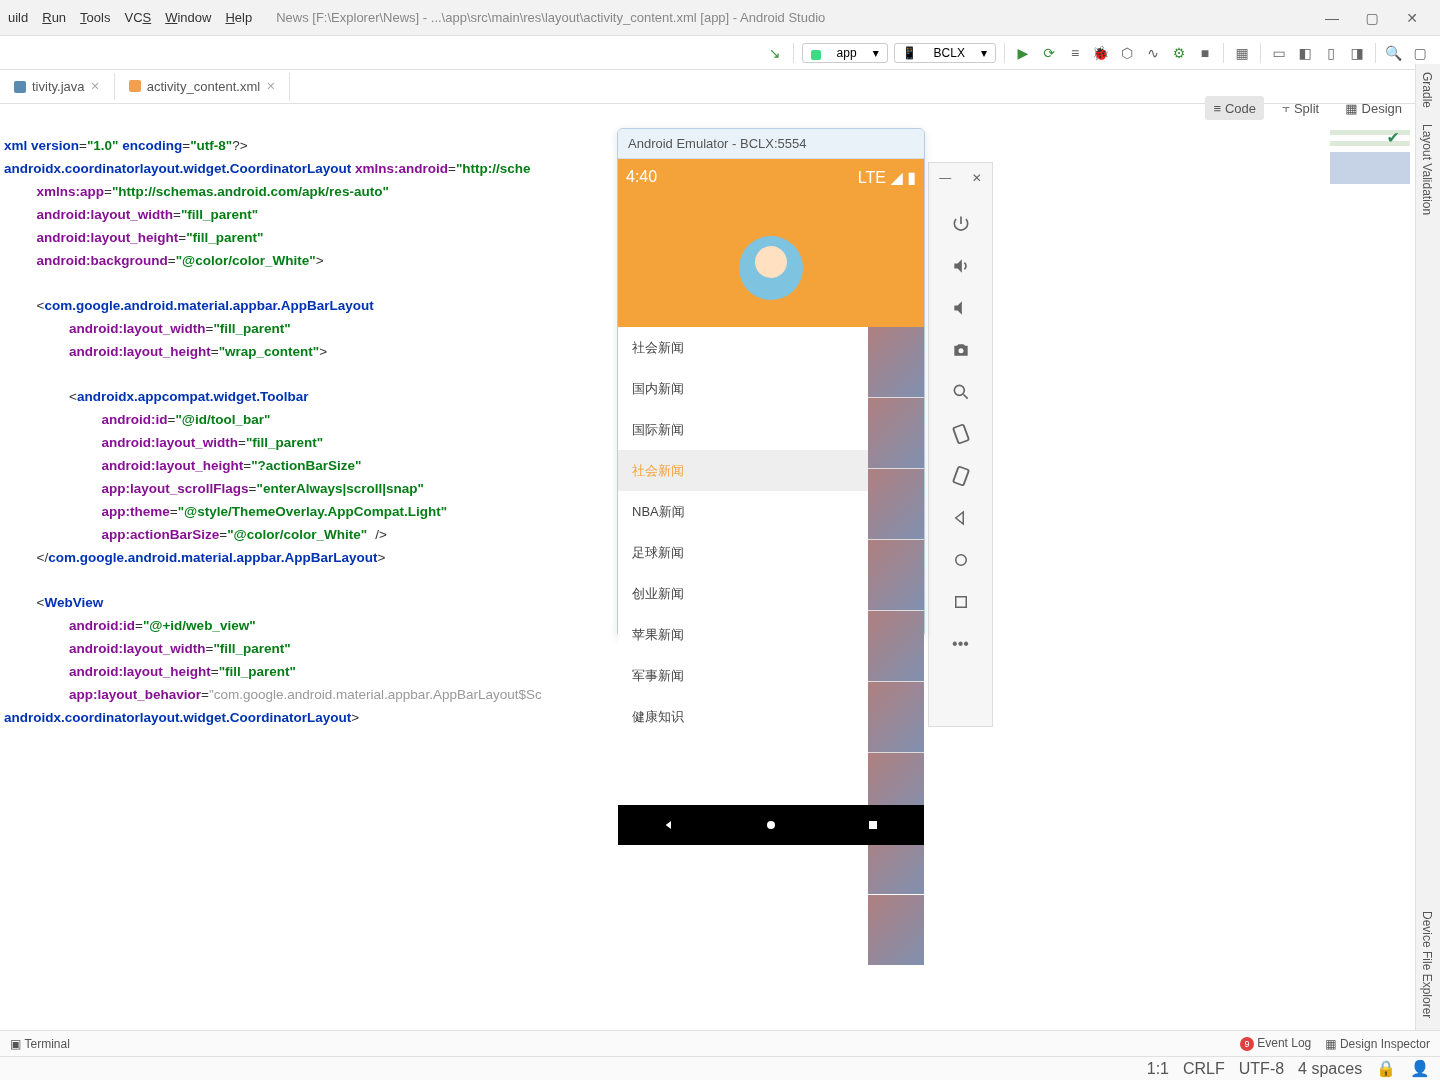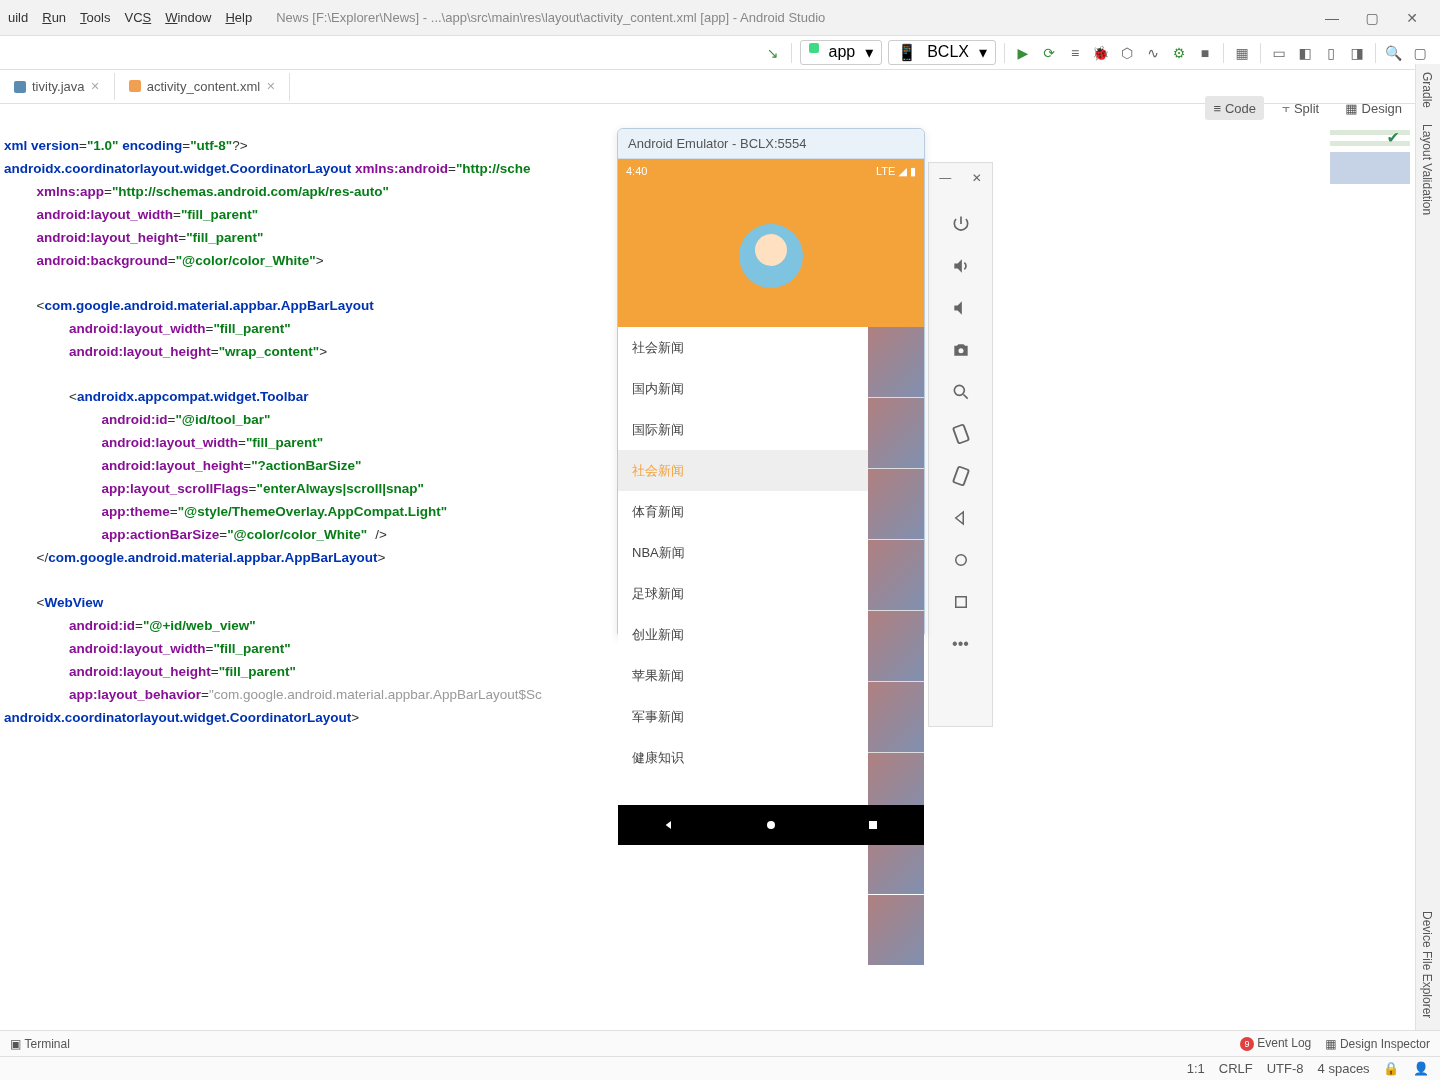--- a/index.html
+++ b/index.html
@@ -5,21 +5,21 @@
 * { margin: 0; padding: 0; box-sizing: border-box; font-family: "Segoe UI", sans-serif; }
 body { width: 1440px; height: 1080px; background: #fff; overflow: hidden; position: relative; }
 
 .menubar { height: 36px; display: flex; align-items: center; padding: 0 8px; background: #f2f2f2; border-bottom: 1px solid #e0e0e0; font-size: 13px; color: #333; }
 .menubar .m { margin-right: 14px; cursor: pointer; }
 .menubar .m u { text-decoration: underline; }
 .menubar .title { color: #888; margin-left: 10px; flex: 1; }
 .menubar .winbtn { width: 40px; text-align: center; color: #666; font-size: 14px; }
 
 .toolbar { height: 34px; display: flex; align-items: center; justify-content: flex-end; padding: 0 10px; gap: 6px; border-bottom: 1px solid #e0e0e0; }
-.toolbar .sel { display: inline-flex; align-items: flex-start; border: 1px solid #ccc; border-radius: 3px; padding: 2px 8px; font-size: 16px; gap: 10px; }
+.toolbar .sel { display: inline-flex; align-items: flex-end; border: 1px solid #ccc; border-radius: 3px; padding: 2px 8px; font-size: 12px; gap: 16px; }
 .toolbar .ico { width: 20px; height: 20px; display: inline-flex; align-items: center; justify-content: center; color: #666; font-size: 14px; }
 .toolbar .sep { width: 1px; height: 20px; background: #ddd; margin: 0 2px; }
 .andr { width: 10px; height: 10px; background: #3ddc84; border-radius: 2px; display: inline-block; }
 
 .tabbar { height: 34px; display: flex; align-items: center; border-bottom: 1px solid #e0e0e0; font-size: 13px; }
 .tab { padding: 6px 14px; display: flex; align-items: center; gap: 6px; border-right: 1px solid #e0e0e0; color: #555; }
 .tab.active { background: #fff; border-bottom: 2px solid #fff; margin-bottom: -1px; }
 .tab .x { color: #aaa; font-size: 11px; }
 .xmlico { width: 12px; height: 12px; background: #f0a050; border-radius: 2px; display: inline-block; }
 .javaico { width: 12px; height: 12px; background: #5b8bb0; border-radius: 2px; display: inline-block; }
@@ -38,39 +38,39 @@
 .check { position: absolute; right: 40px; top: 128px; color: #2e8b57; font-size: 16px; z-index: 4; }
 
 .minimap { position: absolute; right: 30px; top: 130px; width: 80px; height: 90px; background: linear-gradient(#a8c8a0 0 6%, transparent 6% 12%, #a8c8a0 12% 18%, transparent 18% 24%, #7090c0 24% 60%, transparent 60% 100%); opacity: 0.4; z-index: 2; }
 
 .rightrail { position: absolute; right: 0; top: 64px; bottom: 50px; width: 25px; background: #f2f2f2; border-left: 1px solid #e0e0e0; }
 .rightrail .rlabel { writing-mode: vertical-rl; font-size: 12px; color: #555; padding: 8px 4px; cursor: pointer; }
 
 .emuwin { position: absolute; left: 617px; top: 128px; width: 308px; height: 510px; background: #fff; border: 1px solid #b7cce0; border-radius: 6px; box-shadow: 0 2px 8px rgba(0,0,0,0.1); z-index: 10; text-align: right; }
 .emuwin .emutitle { height: 30px; background: #eaf2f9; border-bottom: 1px solid #d0dde8; display: flex; align-items: center; padding: 0 10px; font-size: 13px; color: #555; border-radius: 6px 6px 0 0; }
 .device { position: absolute; left: 0; top: 30px; width: 306px; height: 686px; background: #000; }
-.device .statusbar { height: 22px; background: #f4a23a; display: flex; align-items: center; justify-content: space-between; padding: 12px 8px; font-size: 11px; color: #fff; }
+.device .statusbar { height: 22px; background: #f4a23a; display: flex; align-items: center; justify-content: space-between; padding: 18px 8px; font-size: 16px; color: #fff; }
 .device .header { height: 146px; background: #f4a23a; display: flex; align-items: center; justify-content: center; }
 .device .avatar { width: 64px; height: 64px; background: #7ec3e0; border-radius: 50%; position: relative; overflow: hidden; }
 .device .avatar::after { content: ""; position: absolute; left: 16px; top: 10px; width: 32px; height: 32px; background: #ffe0c0; border-radius: 50%; }
 .device .drawer { position: absolute; left: 0; top: 168px; width: 250px; bottom: 40px; background: #fff; overflow: hidden; }
 .device .ditem { height: 41px; display: flex; align-items: center; padding: 8px 14px; font-size: 13px; color: #444; }
 .device .ditem.sel { background: #eee; color: #f4a23a; }
 .device .behind { position: absolute; right: 0; top: 168px; width: 56px; bottom: 40px; background: #ddd; }
 .device .bimg { height: 70px; background: linear-gradient(135deg,#b08080,#8090b0); margin-bottom: 1px; }
 .device .navbar { position: absolute; bottom: 0; left: 0; right: 0; height: 40px; background: #000; display: flex; align-items: center; justify-content: space-around; }
 .device .navbtn { width: 16px; height: 16px; }
 
 .emuctrl { position: absolute; left: 928px; top: 162px; width: 65px; height: 565px; background: #f6f6f6; border: 1px solid #ddd; z-index: 9; display: flex; flex-direction: column; align-items: center; padding-top: 8px; gap: 20px; }
 .emuctrl .etop { width: 100%; display: flex; justify-content: space-around; font-size: 12px; color: #666; padding-bottom: 8px; }
 .emuctrl .ebtn { width: 22px; height: 22px; color: #6a6a6a; display: flex; align-items: center; justify-content: center; }
 
 .statusline { position: absolute; bottom: 24px; left: 0; right: 0; height: 26px; border-top: 1px solid #e0e0e0; display: flex; align-items: center; padding: 4px 10px; font-size: 12px; color: #555; background: #fafafa; }
 .statusline .right { margin-left: auto; display: flex; gap: 14px; align-items: center; }
-.botline { position: absolute; bottom: 0; left: 0; right: 0; height: 24px; border-top: 1px solid #e0e0e0; display: flex; align-items: center; justify-content: flex-end; padding: 0 10px; font-size: 13px; color: #555; gap: 14px; background: #fafafa; }
+.botline { position: absolute; bottom: 0; left: 0; right: 0; height: 24px; border-top: 1px solid #e0e0e0; display: flex; align-items: center; justify-content: flex-end; padding: 0 10px; font-size: 16px; color: #555; gap: 14px; background: #fafafa; }
 .red9 { background: #e04040; color: #fff; border-radius: 50%; width: 14px; height: 14px; font-size: 9px; display: inline-flex; align-items: center; justify-content: center; }
 </style>
 </head>
 <body>
 
 <div class="menubar">
   <span class="m"><span>uild</span></span>
   <span class="m"><u>R</u>un</span>
   <span class="m"><u>T</u>ools</span>
   <span class="m">VC<u>S</u></span>
@@ -182,21 +182,20 @@
         <div class="bimg"></div>
         <div class="bimg"></div>
         <div class="bimg"></div>
         <div class="bimg"></div>
     </div>
     <div class="drawer" id="drawer">
         <div class="ditem">社会新闻</div>
         <div class="ditem">国内新闻</div>
         <div class="ditem">国际新闻</div>
         <div class="ditem sel">社会新闻</div>
-        <div class="ditem">体育新闻</div>
         <div class="ditem">NBA新闻</div>
         <div class="ditem">足球新闻</div>
         <div class="ditem">创业新闻</div>
         <div class="ditem">苹果新闻</div>
         <div class="ditem">军事新闻</div>
         <div class="ditem">健康知识</div>
       </div>
     <div class="navbar">
       <svg class="navbtn" viewBox="0 0 24 24">
           <path d="M15 6l-8 6 8 6z" fill="#fff"></path>

